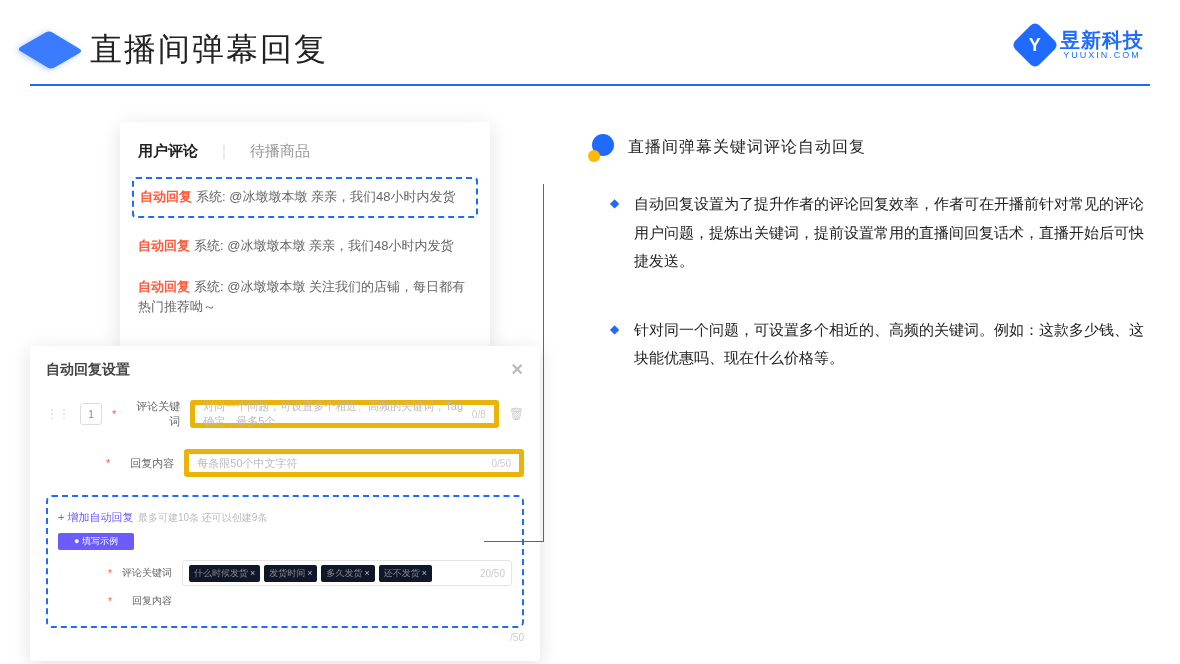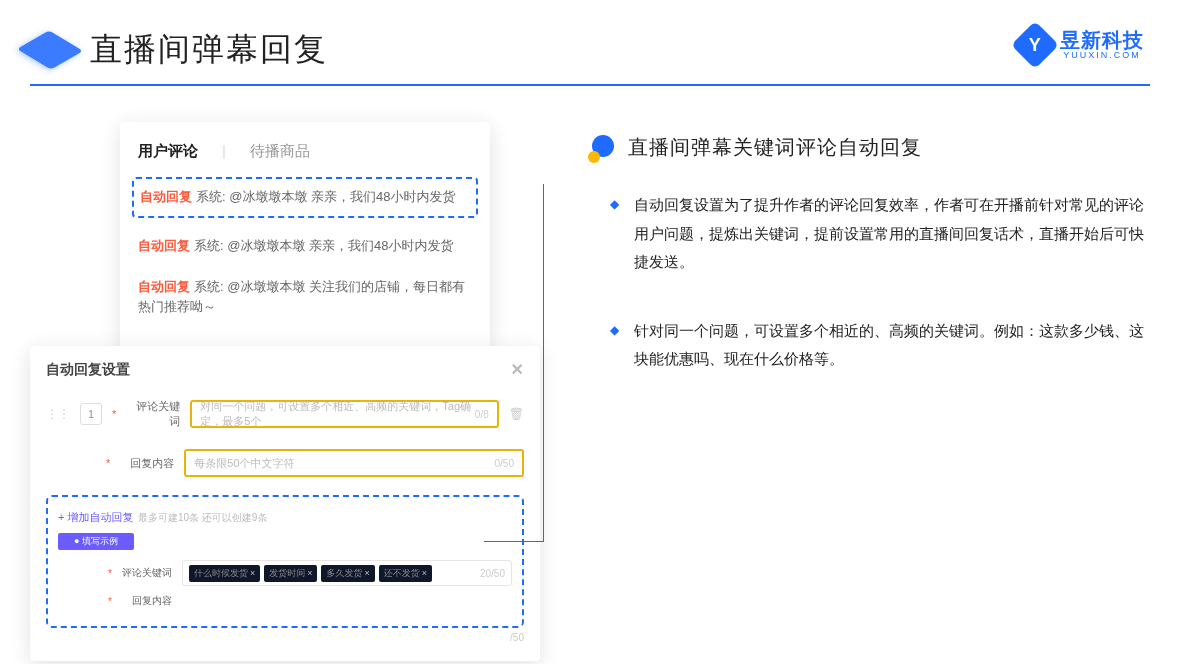--- a/index.html
+++ b/index.html
@@ -27,40 +27,40 @@
 .auto-tag{color:#ff5a3c;font-weight:600;margin-right:4px;}
 .comment.hi{border:2px dashed #1F6BFF;border-radius:4px;padding:8px 6px;margin:2px -6px 8px -6px;}
 .card-settings{position:absolute;top:230px;left:0;width:510px;background:#fff;box-shadow:0 4px 20px rgba(0,0,0,.12);border-radius:4px;padding:14px 16px 18px 16px;z-index:2;}
 .modal-head{display:flex;justify-content:space-between;align-items:center;font-size:14px;font-weight:600;color:#444;padding-bottom:10px;}
 .close-x{color:#bbb;font-size:16px;cursor:pointer;}
 .form-row{display:flex;align-items:center;gap:10px;padding:10px 0;font-size:11px;color:#888;}
 .drag{color:#ccc;font-size:12px;}
 .idx-box{width:22px;height:22px;border:1px solid #ddd;border-radius:3px;display:flex;align-items:center;justify-content:center;font-size:10px;}
 .req{color:#ff5a3c;}
 .fld-label{width:54px;text-align:right;color:#666;}
-.field{flex:1;display:flex;align-items:center;justify-content:space-between;border:2px solid #eab308;border-radius:3px;height:28px;padding:0 8px;color:#bbb;font-size:11px;}
+.field{flex:1;display:flex;align-items:center;justify-content:space-between;border:5px solid #eab308;border-radius:3px;height:28px;padding:0 8px;color:#bbb;font-size:11px;}
 .cnt{color:#ccc;font-size:10px;}
 .trash{color:#ccc;font-size:12px;}
 .dash-box{border:2px dashed #1F6BFF;border-radius:6px;padding:10px 10px 14px 10px;margin-top:8px;}
 .add-link{color:#6a5cff;font-size:11px;}
 .hint{color:#bbb;font-size:10px;}
 .ex-badge{display:inline-block;background:#6a5cff;color:#fff;font-size:9px;padding:2px 16px;border-radius:2px;margin:8px 0 6px 0;}
 .tags-field{flex:1;display:flex;align-items:center;gap:4px;border:1px solid #e5e5e5;border-radius:3px;height:26px;padding:0 6px;font-size:9px;color:#888;}
 .tag-chip{background:#0f172a;padding:2px 5px;border-radius:2px;}
 .tag-chip .x{color:#bbb;margin-left:2px;}
 .ex-row{display:flex;align-items:center;gap:10px;padding:4px 0 4px 50px;font-size:10px;color:#888;}
 .ex-label{width:50px;text-align:right;color:#666;}
 .connector{position:absolute;z-index:3;pointer-events:none;}
 .conn1{border:0;border-right:1.6px solid #1F6BFF;border-bottom:1.6px solid #1F6BFF;width:60px;height:358px;top:68px;left:454px;}
 .right{flex:1;padding-top:18px;}
 .sec-head{display:flex;align-items:center;gap:12px;margin-bottom:30px;}
 .bubble{width:26px;height:26px;position:relative;}
 .bubble .b1{width:22px;height:22px;background:#1F6BFF;border-radius:50%;position:absolute;top:0;left:2px;}
 .bubble .b2{width:12px;height:12px;background:#ffb800;border-radius:50%;position:absolute;bottom:-2px;left:-2px;}
-.sec-title{font-size:20px;font-weight:500;color:#222;letter-spacing:1px;}
+.sec-title{font-size:16px;font-weight:500;color:#222;letter-spacing:1px;}
 .bullets{padding-left:20px;}
 .bullet{position:relative;padding-left:24px;margin-bottom:40px;font-size:15px;line-height:1.9;color:#222;}
 .bullet:before{content:"◆";position:absolute;left:0;top:2px;color:#1F6BFF;font-size:12px;}
 </style>
 </head>
 <body>
 
 <div class="header">
   <div class="header-icon">
       <div class="cube"></div>

